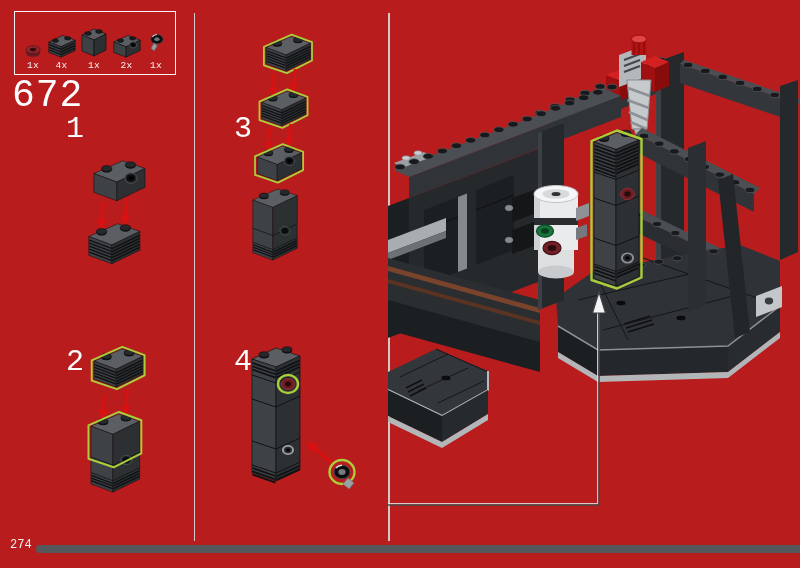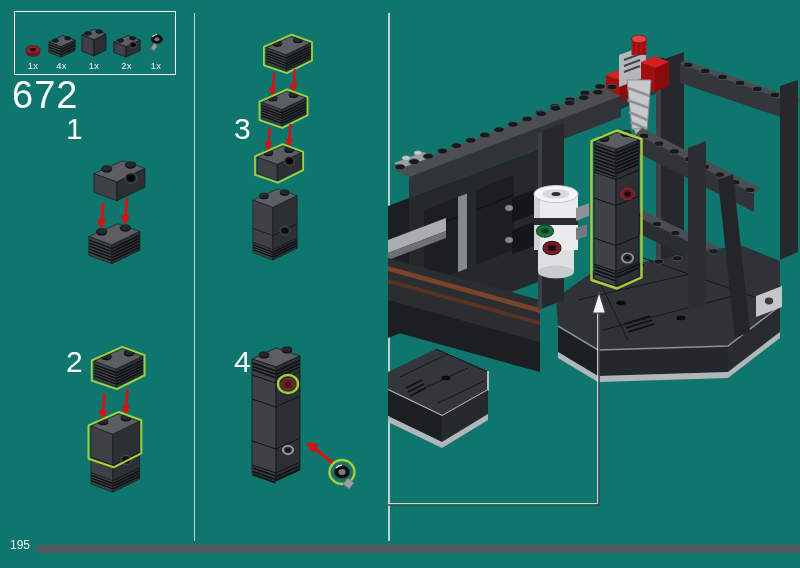--- a/index.html
+++ b/index.html
@@ -1,19 +1,19 @@
 <!DOCTYPE html>
 <html><head>
 <meta charset="utf-8">
 <style>
   html,body{margin:0;padding:0;}
   .page{
     position:relative;width:800px;height:568px;overflow:hidden;
-    background:#0f766e;
-    font-family:Liberation Sans, sans-serif;
+    background:#b91c1c;
+    font-family:Liberation Mono, monospace;
     color:#fff;
   }
   .abs{position:absolute;}
   
   .parts-box{
     left:14px;top:11px;width:162px;height:64px;
     border:1.6px solid #f4f5f6;
     display:flex;align-items:flex-end;justify-content:space-between;
     padding:5px 8px 3px 8px;box-sizing:border-box;
   }
@@ -467,16 +467,16 @@
       <path class="gOutline" d="M-0.5,13 L25,2.5 L49.5,11 L49.5,149.5 L25,160.5 L-0.5,152 Z"></path>
     </g>
 
     <g>
       <path d="M0,505 L211,505 L211,313" stroke="#45484b" stroke-width="1.6" fill="none"></path>
       <path d="M0,503.6 L209.6,503.6 L209.6,313" stroke="#eceeef" stroke-width=".9" fill="none"></path>
       <polygon points="211,292 217.5,313 204.5,313" fill="#f3f4f5" stroke="#3f4244" stroke-width="1.2"></polygon>
     </g>
   </svg>
 
-  <div class="abs page-number">195</div>
+  <div class="abs page-number">274</div>
   <div class="abs progress-bar"></div>
 
 </div>
 
 </body></html>

